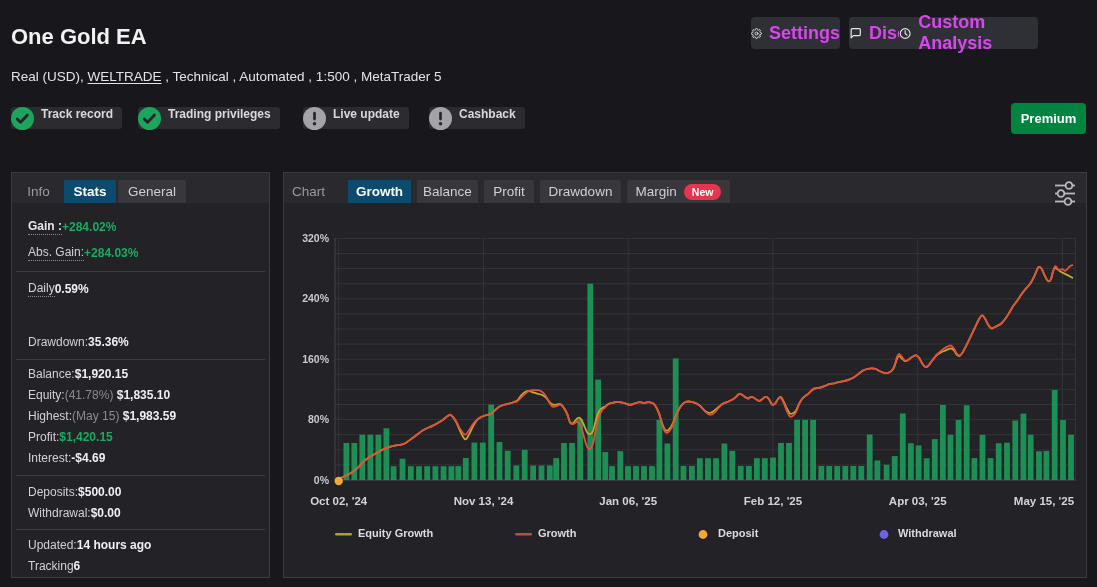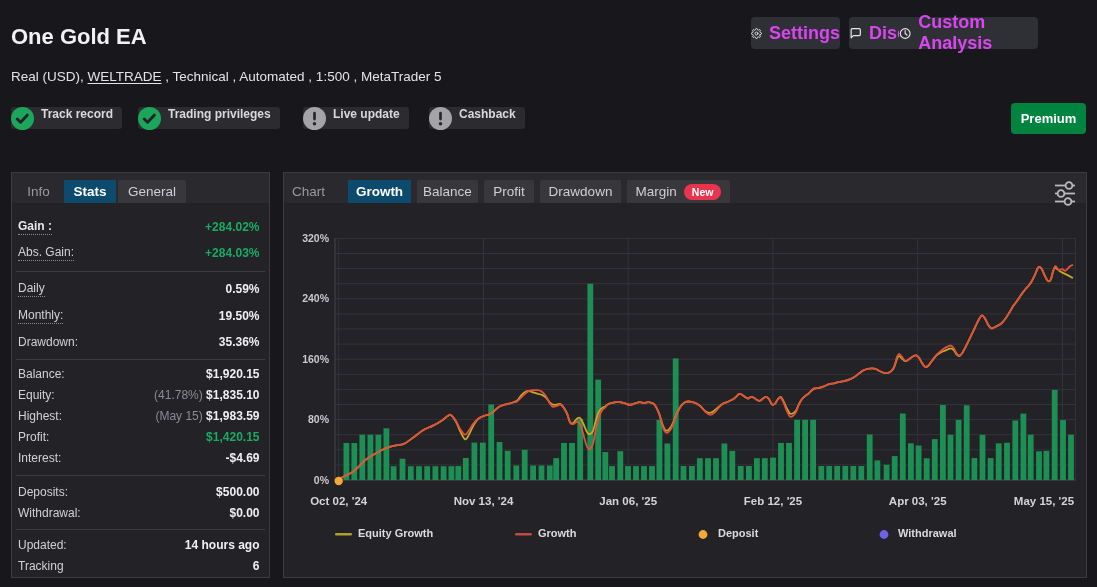--- a/index.html
+++ b/index.html
@@ -21,22 +21,22 @@
 .panel { position:absolute; top:172px; height:406px; background:#222227; border:1px solid #3b3b40; }
 #lpanel { left:11px; width:259px; }
 #rpanel { left:283px; width:804px; }
 .tabstrip { position:absolute; left:0; top:0; right:0; height:30px; background:#2a2a2e; }
 .tab { position:absolute; top:7px; height:23px; display:flex; align-items:center;
   font-size:13.5px; color:#98989e; justify-content:center; }
 .tab.boxed { background:#37373c; color:#cfcfd4; border-radius:2px 2px 0 0; }
 .tab.active { background:#0c4a6e; color:#fff; font-weight:bold; }
 .new { background:#e8354d; color:#fff; font-size:10.5px; font-weight:bold; border-radius:8px;
   padding:2px 8px 2px; margin-left:7px; }
-.srow { position:absolute; left:6px; right:9.5px; height:18px; display:flex;
-  justify-content:space-between; align-items:center;gap:20px; }
+.srow { position:absolute; left:16px; right:9.5px; height:18px; display:flex;
+  justify-content:flex-start; align-items:center; }
 .sdiv { position:absolute; left:4px; right:4px; height:1px; background:#3c3c41; }
 .lab { font-size:12px; color:#d2d2d6; }
 .lab.b { font-weight:bold; color:#e9e9ec; }
 .lab.dot { border-bottom:1px dotted #8a8a90; padding-bottom:1px; }
 .val { font-size:12px; font-weight:bold; color:#f0f0f2; }
 .val.g { color:#19ab61; }
 .pre { color:#8b8b91; font-weight:normal; }
 </style></head>
 <body>
 <div class="abs" id="title">One Gold EA</div>
@@ -106,24 +106,20 @@
       <span class="val g">+284.02%</span>
     </div>
     <div class="srow" style="top:71px">
       <span class="lab dot">Abs. Gain:</span>
       <span class="val g">+284.03%</span>
     </div>
     <div class="sdiv" style="top:97.5px"></div>
     <div class="srow" style="top:107px">
       <span class="lab dot">Daily</span>
       <span class="val">0.59%</span>
-    </div>
-    <div class="srow" style="top:133.5px">
-      <span class="lab dot">Monthly:</span>
-      <span class="val">19.50%</span>
     </div>
     <div class="srow" style="top:160px">
       <span class="lab">Drawdown:</span>
       <span class="val">35.36%</span>
     </div>
     <div class="sdiv" style="top:185.5px"></div>
     <div class="srow" style="top:192px">
       <span class="lab">Balance:</span>
       <span class="val">$1,920.15</span>
     </div>

